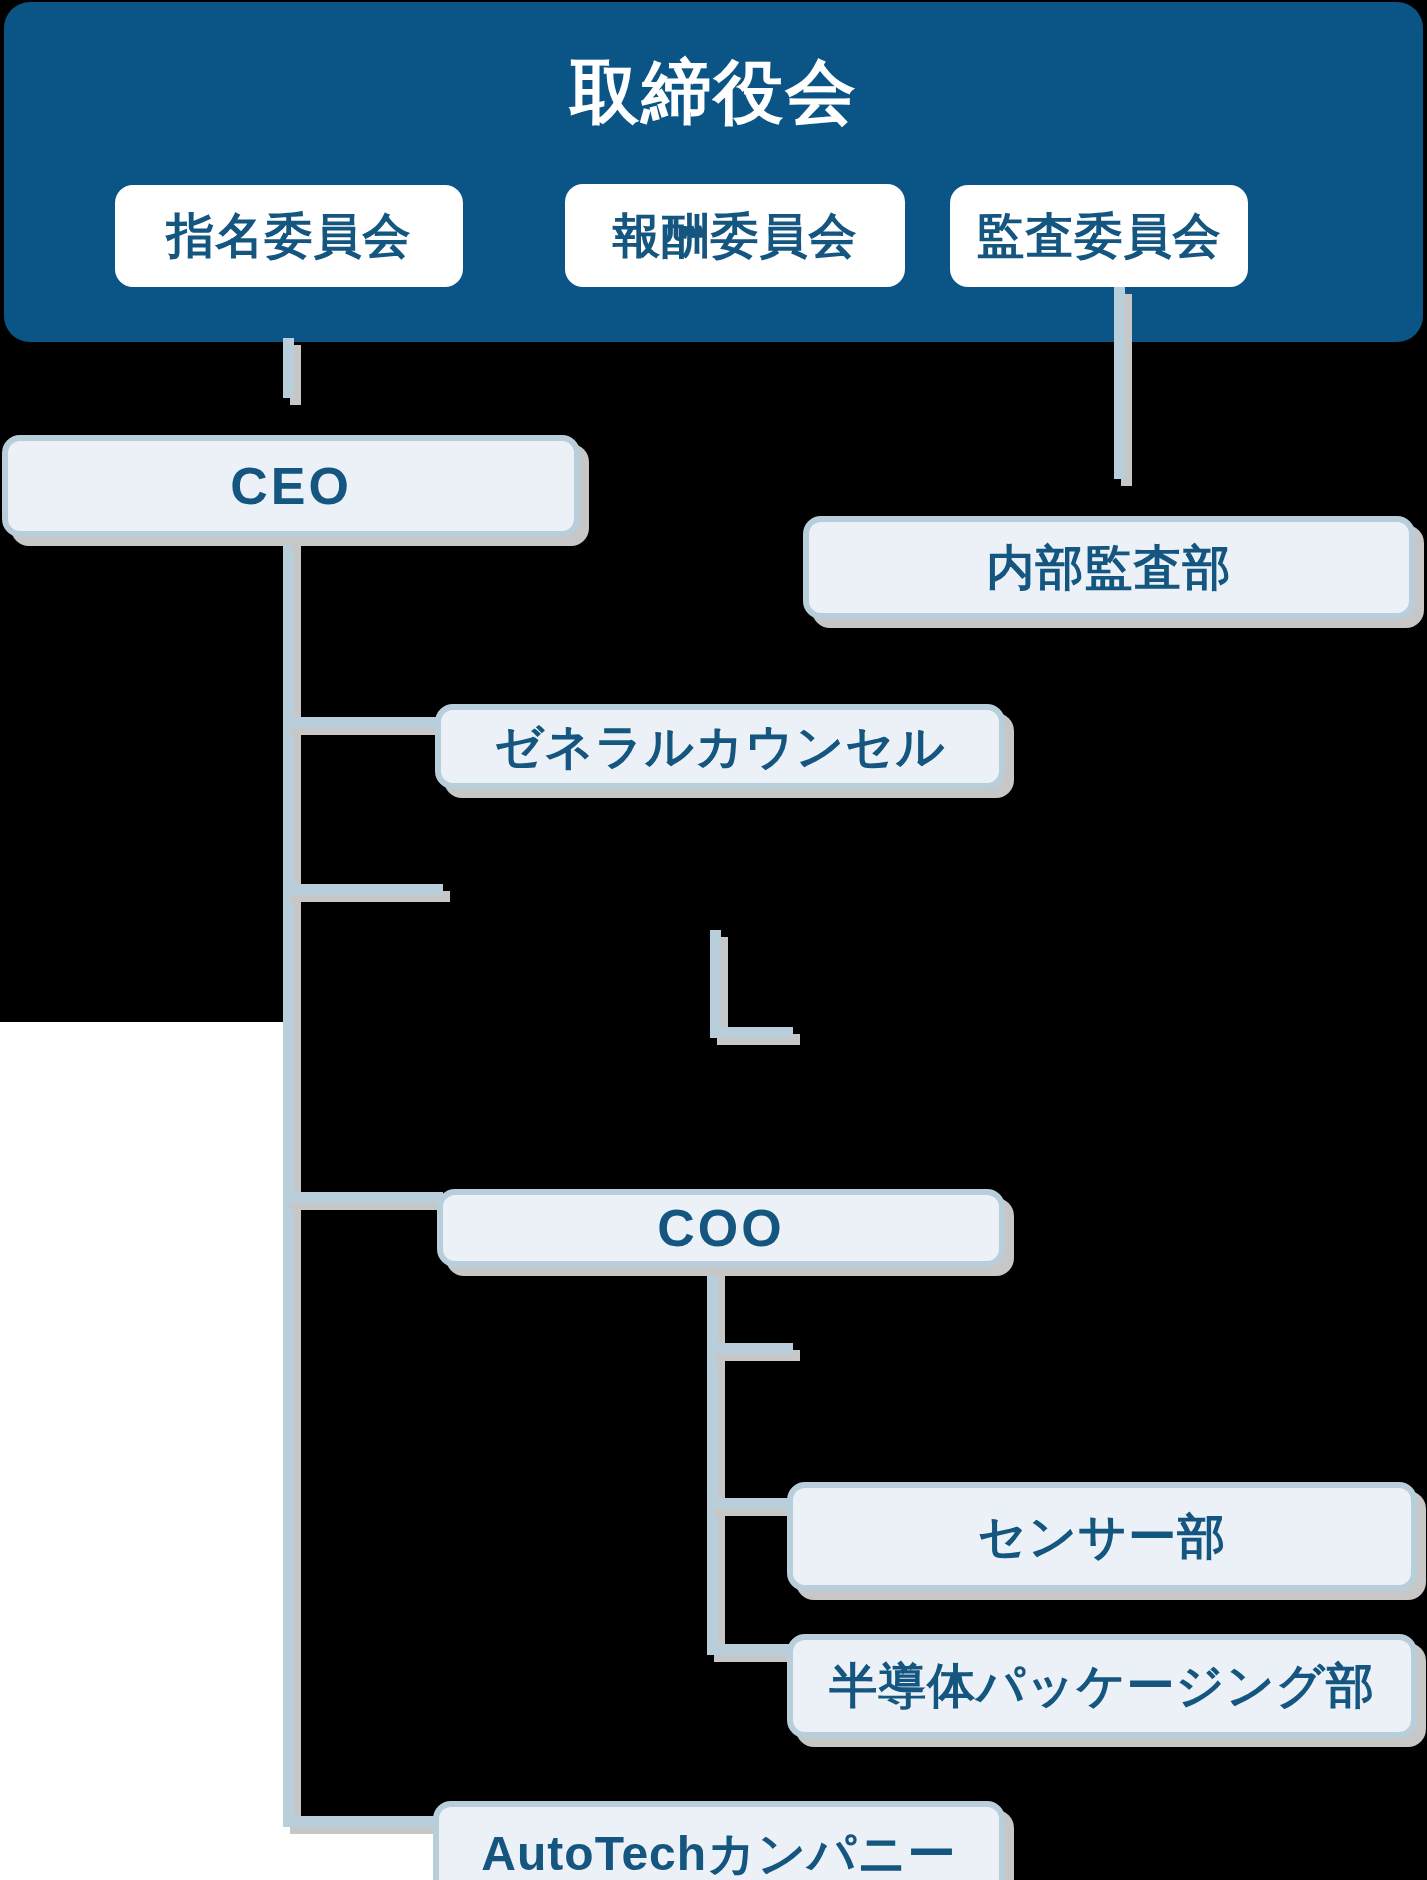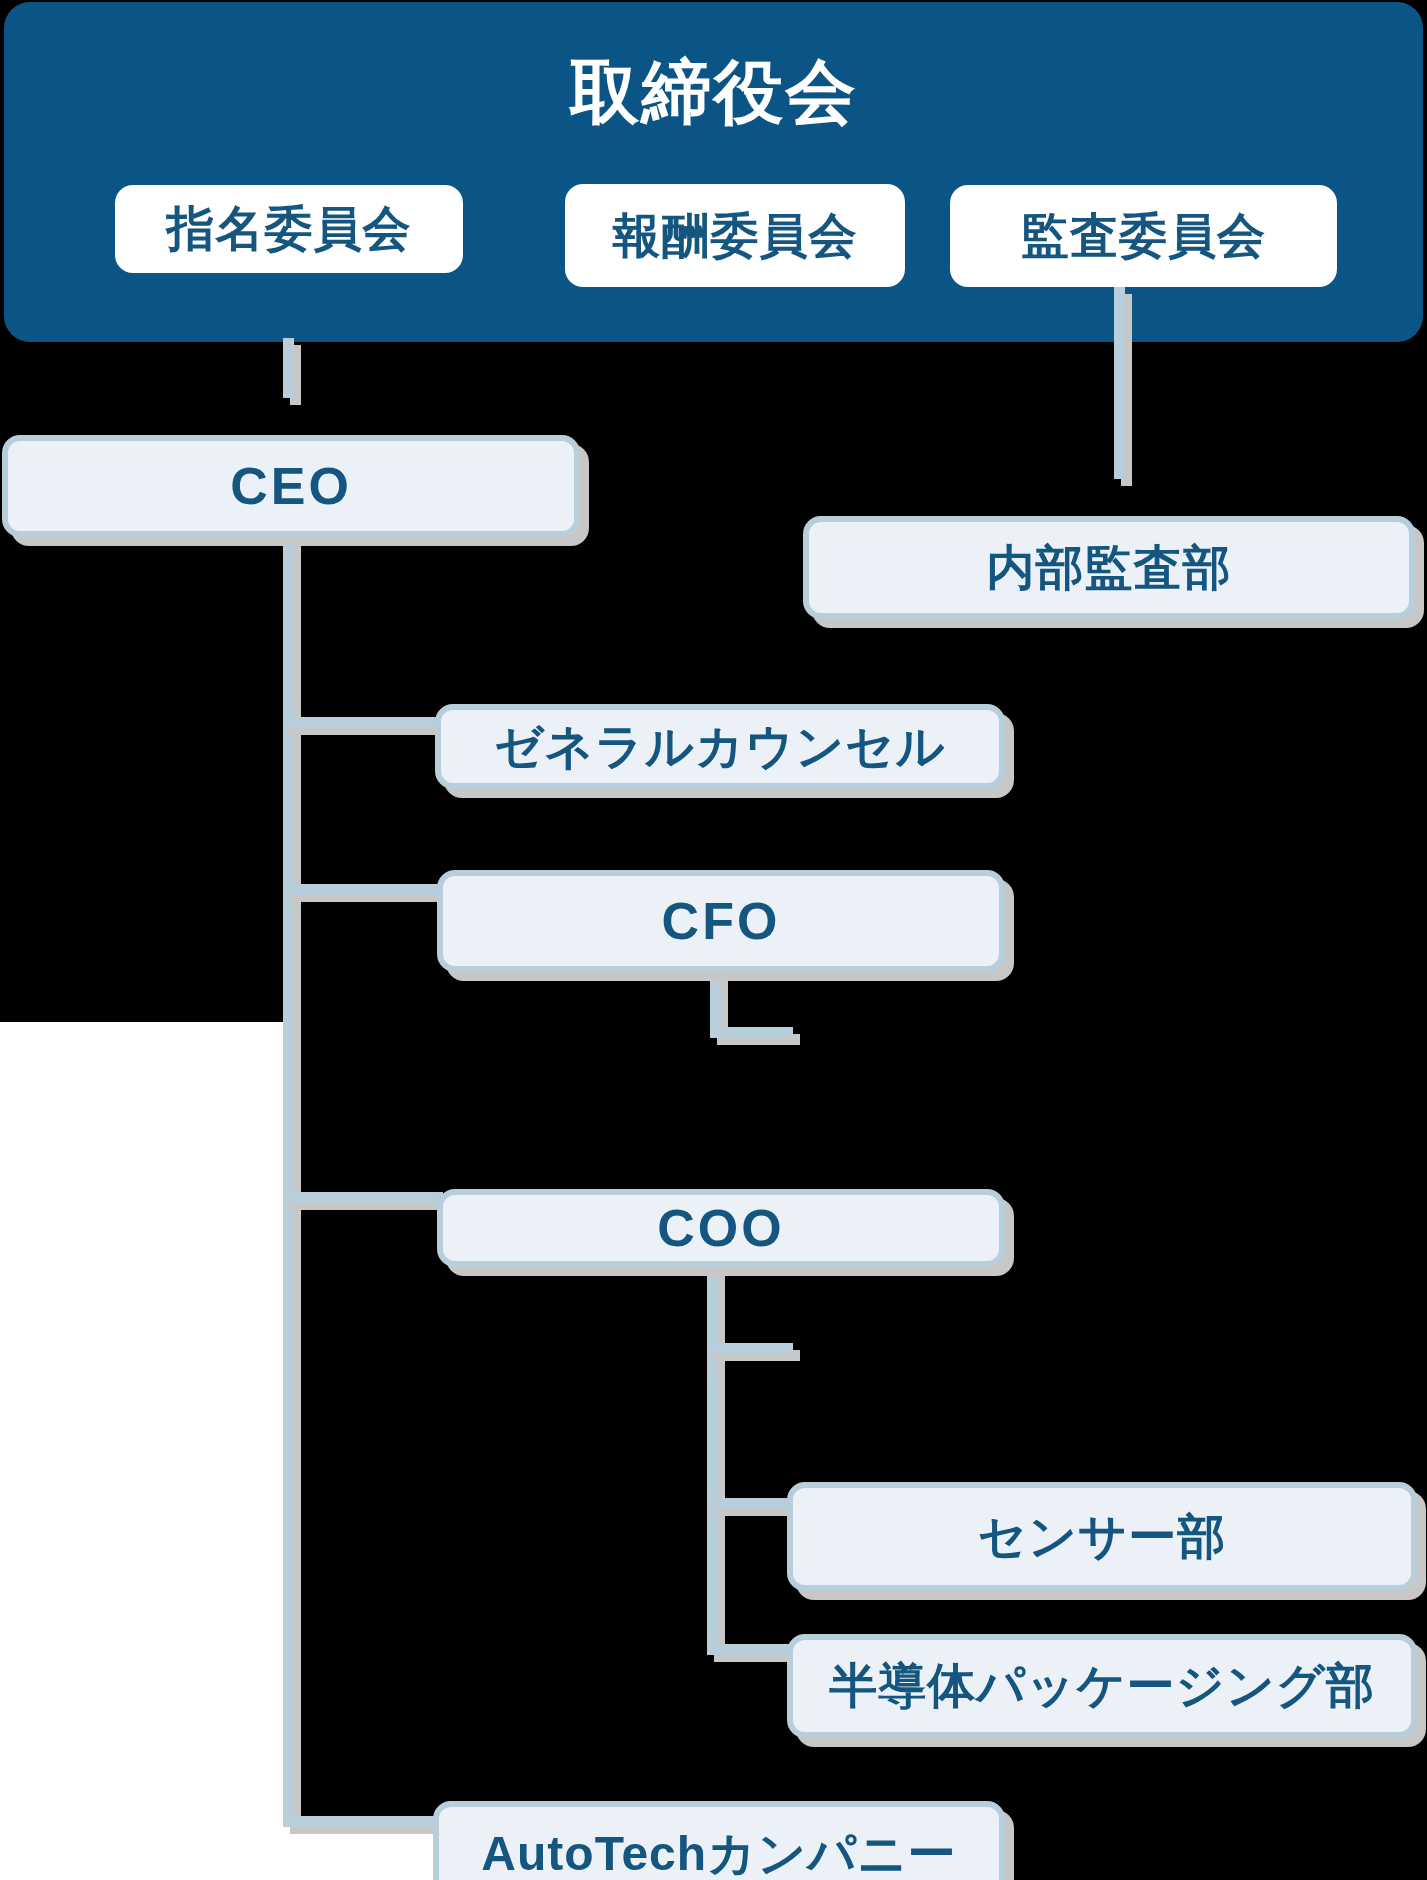--- a/index.html
+++ b/index.html
@@ -34,23 +34,23 @@
     position:absolute;left:0;right:0;top:44px;
     text-align:center;font-size:70px;font-weight:bold;
     color:var(--title_white);letter-spacing:2px;
   }
   .committee{
     position:absolute;display:flex;align-items:center;justify-content:center;
     background:#FFFFFF;border-radius:18px;
     font-size:48px;font-weight:bold;color:var(--text_blue);
     z-index:4;letter-spacing:1px;
   }
-  .c1{left:115px;top:185px;width:348px;height:88px;}
+  .c1{left:115px;top:185px;width:348px;height:102px;}
   .c2{left:545px;top:184px;width:340px;height:103px;margin-left:20px;}
-  .c3{left:950px;top:185px;width:387px;height:102px;}
+  .c3{left:950px;top:185px;width:298px;height:102px;}
 
   
   .line{position:absolute;background:var(--box_border);z-index:2;box-shadow:7px 7px 0 var(--shadow);}
   .l-header-ceo{left:283px;top:338px;width:11px;height:60px;}
   .l-audit{left:1114px;top:287px;width:11px;height:192px;}
   .l-trunk{left:283px;top:494px;width:11px;height:1333px;}
   .l-gc{left:283px;top:717px;width:159px;height:11px;}
   .l-cfo{left:283px;top:884px;width:160px;height:11px;}
   .l-coo{left:283px;top:1192px;width:160px;height:11px;}
   .l-autotech{left:283px;top:1816px;width:157px;height:11px;}
@@ -109,19 +109,18 @@
   <div class="line l-cfo-v"></div>
   <div class="line l-corp"></div>
   <div class="line l-coo-v"></div>
   <div class="line l-display"></div>
   <div class="line l-sensor"></div>
   <div class="line l-semicon"></div>
 
   <div class="node latin n-ceo">CEO</div>
   <div class="node n-audit">内部監査部</div>
   <div class="node n-gc">ゼネラルカウンセル</div>
-  <div class="node latin n-cfo">CFO</div>
   <div class="node latin n-coo">COO</div>
   <div class="node n-semicon">半導体パッケージング部</div>
   <div class="node n-sensor">センサー部</div>
   <div class="node n-autotech">AutoTechカンパニー</div>
 
 </div>
 
 </body></html>

